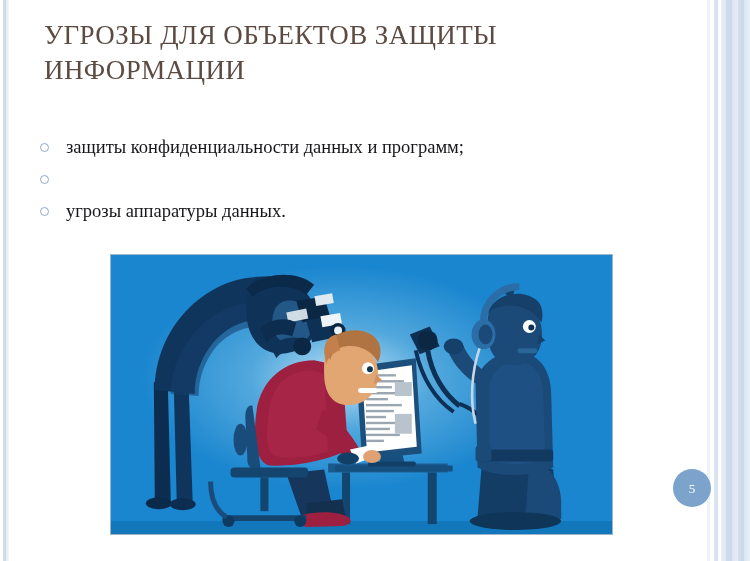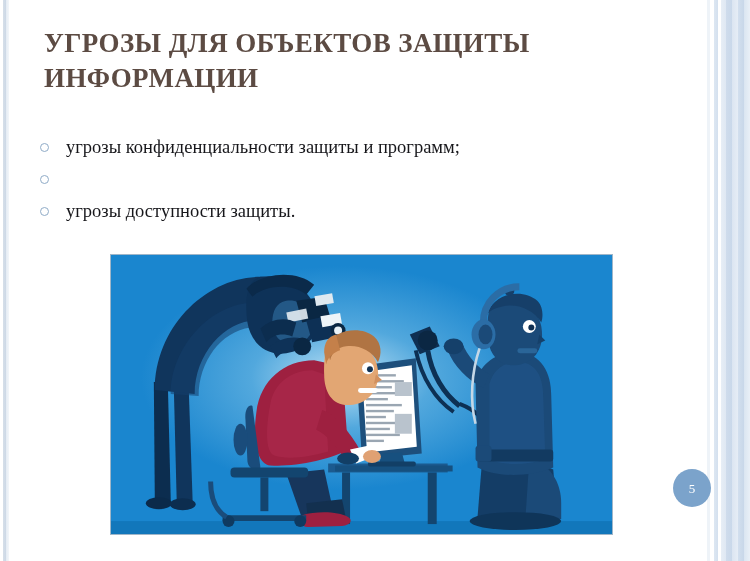--- a/index.html
+++ b/index.html
@@ -43,25 +43,25 @@
       #cfdcec 24px, #c9d8ea 30px,
       #dbe5f1 30px, #e6edf6 36px,
       #d2dfee 36px, #c8d7e9 42px,
       #dae5f1 42px, #e9f0f7 48px);
   }
 
   
   .title {
     position: absolute;
     left: 44px;
-    top: 26px;
+    top: 18px;
     width: 580px;
     font-family: "Liberation Serif", serif;
     font-size: 27px;
-    font-weight: bold;
+    font-weight: normal;
     line-height: 1.30;
     color: #5c4b43;
     letter-spacing: 0.4px;
     font-variant: small-caps;
     text-transform: uppercase;
   }
 
   
   .bullets {
     position: absolute;
@@ -134,30 +134,30 @@
 
   <div class="edge-left"></div>
   <div class="edge-right"></div>
 
   <div class="title">Угрозы для объектов защиты информации</div>
 
   <div class="bullets">
 
     <div class="bullet-row">
       <div class="bullet-marker"></div>
-      <div class="bullet-text">угрозы конфиденциальности защиты и программ;</div>
+      <div class="bullet-text">защиты конфиденциальности данных и программ;</div>
     </div>
 
     <div class="bullet-row">
       <div class="bullet-marker"></div>
     </div>
 
     <div class="bullet-row">
       <div class="bullet-marker"></div>
-      <div class="bullet-text">угрозы доступности защиты.</div>
+      <div class="bullet-text">угрозы аппаратуры данных.</div>
     </div>
 
   </div>
 
   <div class="illus">
     <svg class="illus-svg" viewBox="0 0 503 281" preserveAspectRatio="none">
       <defs>
         <radialGradient id="glow" cx="0.46" cy="0.44" r="0.40">
           <stop offset="0%" stop-color="#bfe2f5"></stop>
           <stop offset="45%" stop-color="#52a8dd"></stop>

